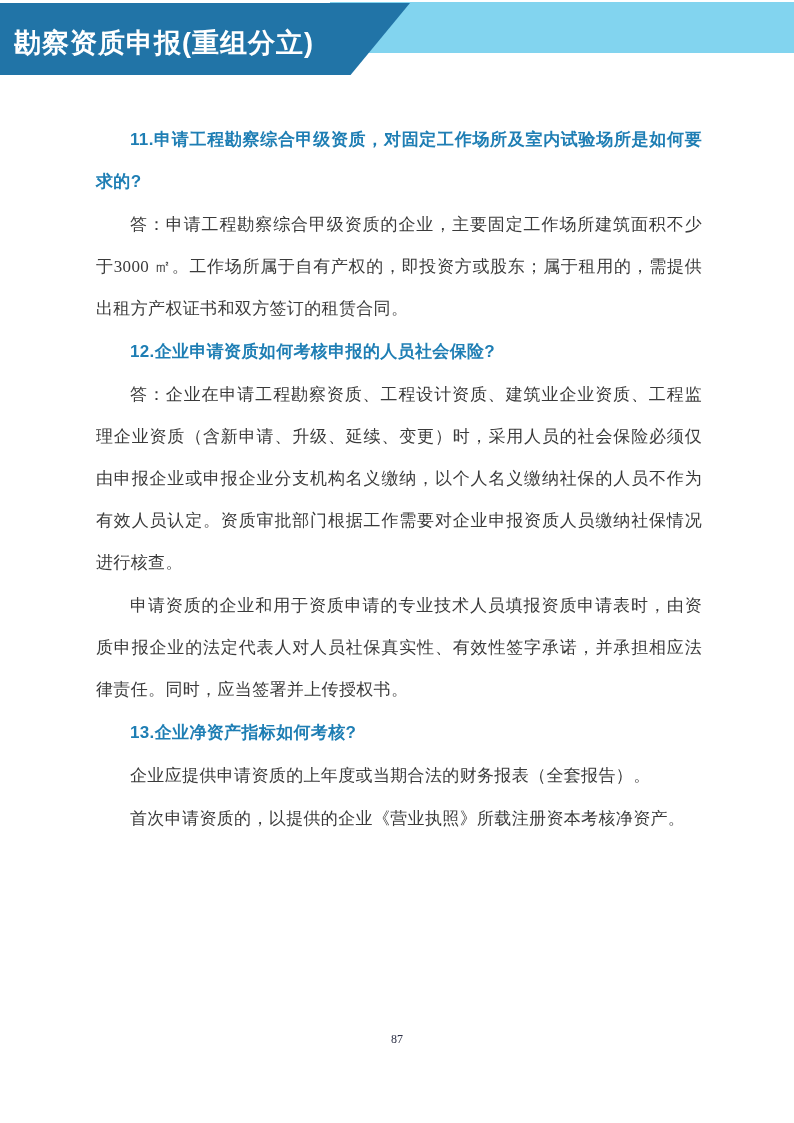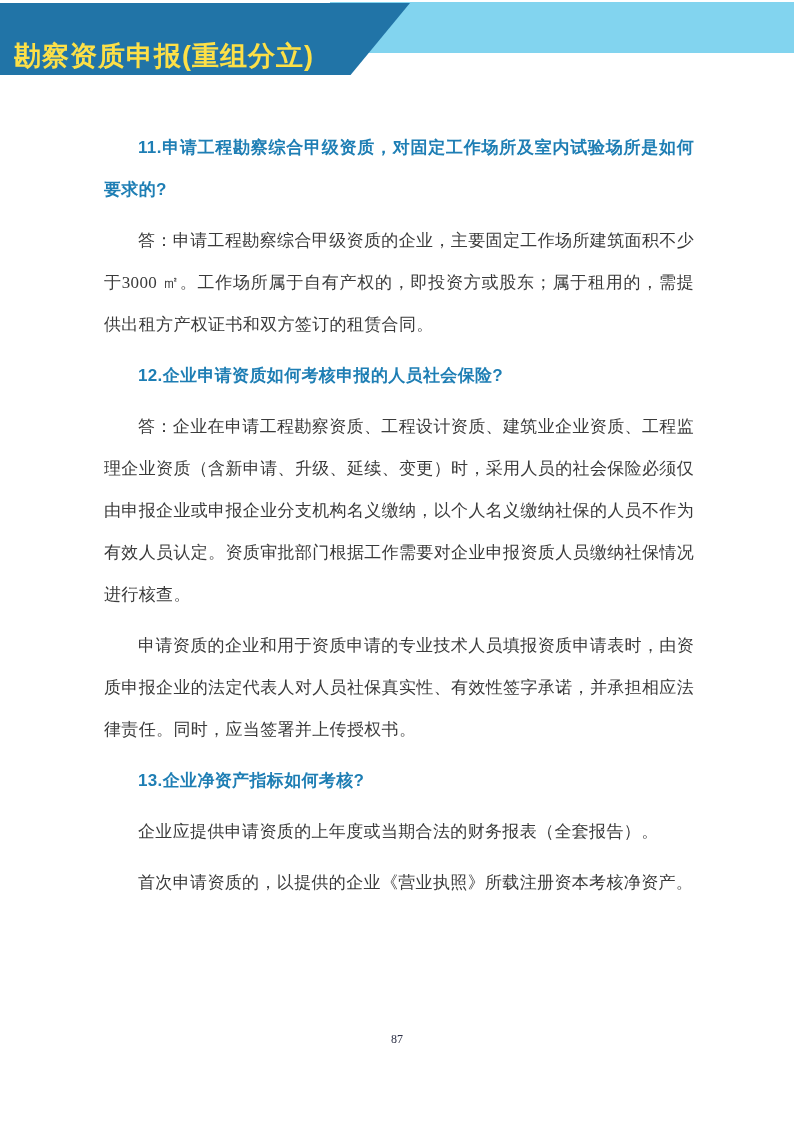--- a/index.html
+++ b/index.html
@@ -36,45 +36,45 @@
     top: 3px;
     left: 0;
     width: 410px;
     height: 72px;
     background: #2174a7;
     clip-path: polygon(0 0, 100% 0, 85.5% 100%, 0 100%);
   }
   .header .banner-title {
     position: absolute;
     left: 14px;
-    top: 17px;
+    top: 4px;
     height: 72px;
     line-height: 72px;
-    color: #fde047;
+    color: #ffffff;
     font-family: "Liberation Sans", "DejaVu Sans", sans-serif;
     font-weight: bold;
     font-size: 27px;
     letter-spacing: 1px;
     white-space: nowrap;
   }
 
   
   .content {
     position: absolute;
     top: 118px;
     left: 95px;
     width: 608px;
     font-size: 17px;
     line-height: 42px;
     letter-spacing: 0.35px;
     color: #3a3a3a;
     text-align: justify;
   }
   .content p {
-    margin: 9px;
+    margin: 1px;
     text-indent: 2em;
   }
   .content .q-heading {
     color: #1e7eb4;
     font-weight: bold;
     font-family: "Liberation Sans", "DejaVu Sans", sans-serif;
     font-size: 17px;
   }
 
   

